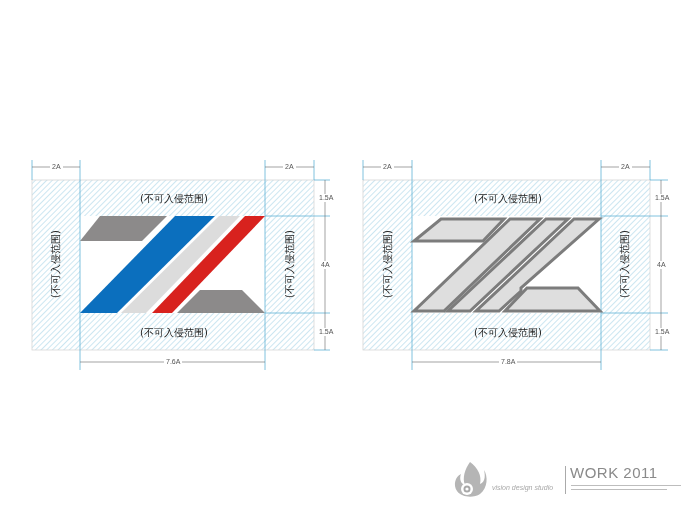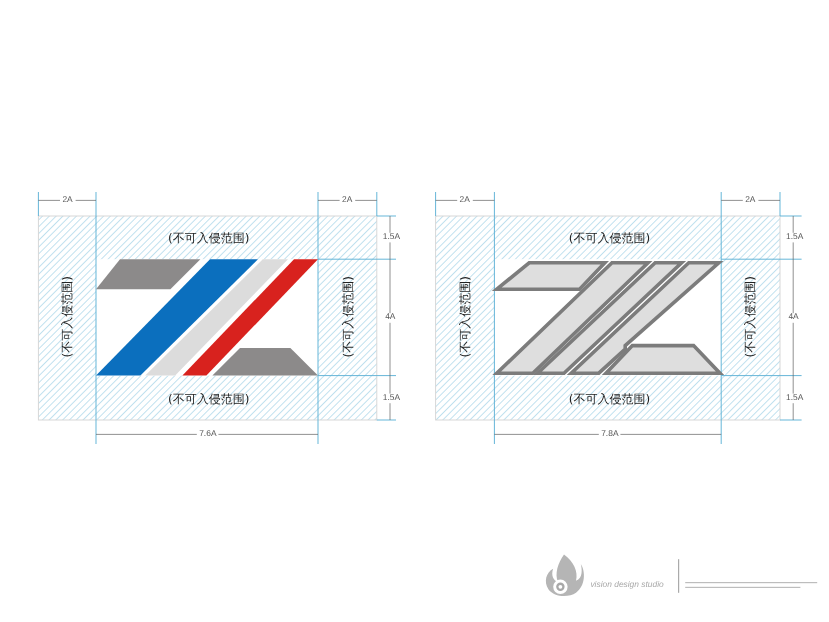--- a/index.html
+++ b/index.html
@@ -131,15 +131,16 @@
 
 <div class="footer">
   <svg width="36" height="40" viewBox="0 0 36 40" style="position:absolute; left:0; top:0;">
     <path d="M18 2 C26 8 30 16 28 24 C34 22 33 14 32 10 C36 16 36 28 28 34 C22 38 10 38 5 31 C1 25 3 17 9 14 C7 19 9 24 13 25 C10 18 13 9 18 2 Z" fill="#b5b5b5"></path>
     <circle cx="15" cy="29" r="6" fill="#ffffff"></circle>
     <circle cx="15" cy="29" r="3.5" fill="#a8a8a8"></circle>
     <circle cx="15" cy="29" r="1.6" fill="#ffffff"></circle>
   </svg>
   <div class="brand-sub">vision design studio</div>
   <div class="footer-divider"></div>
+  <div class="work-title">WORK 2011</div>
   <div class="fine-line" style="top:25px; width:110px;"></div>
   <div class="fine-line" style="top:29px; width:96px;"></div>
 </div>
 
 </body></html>

